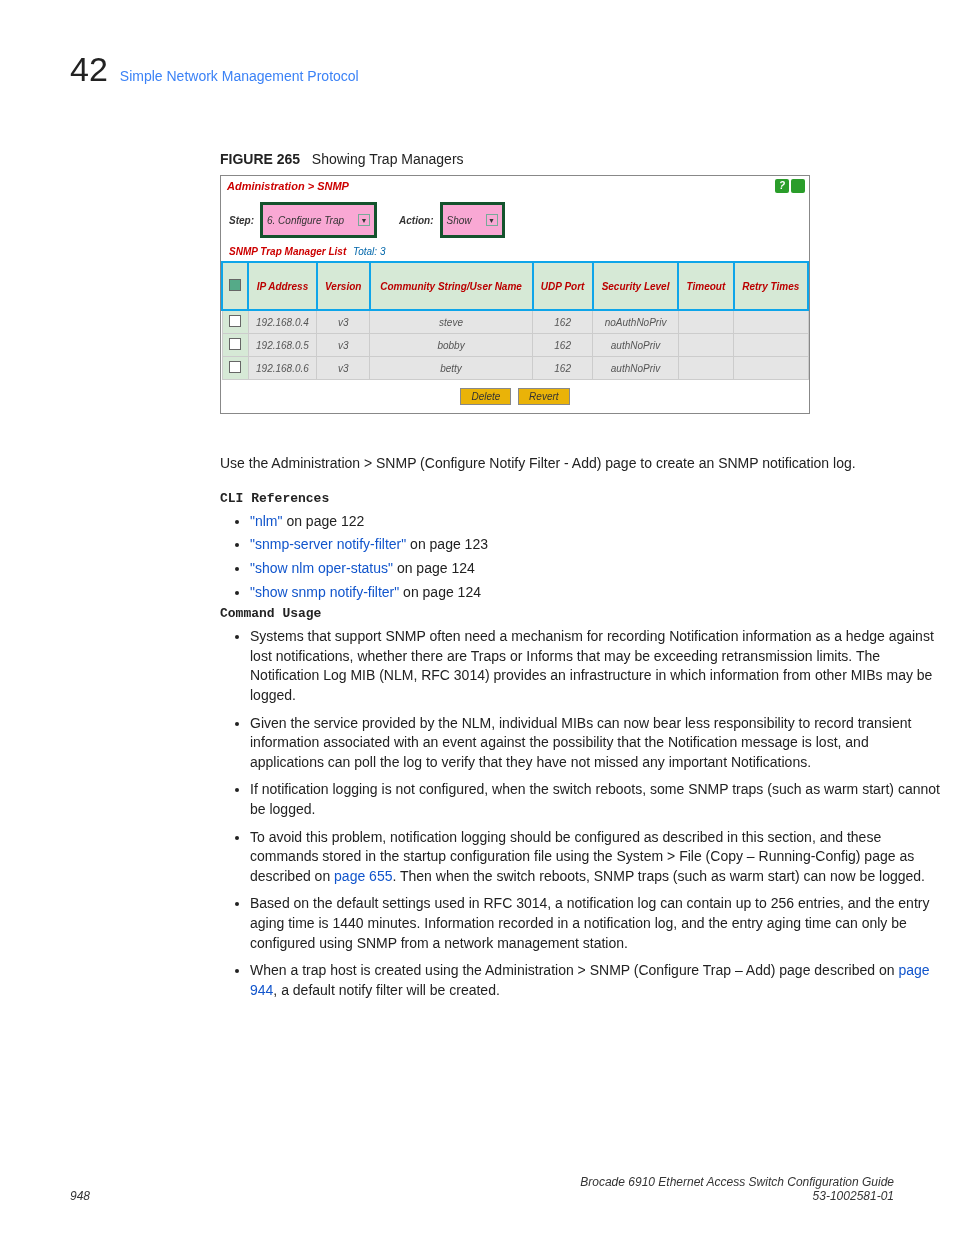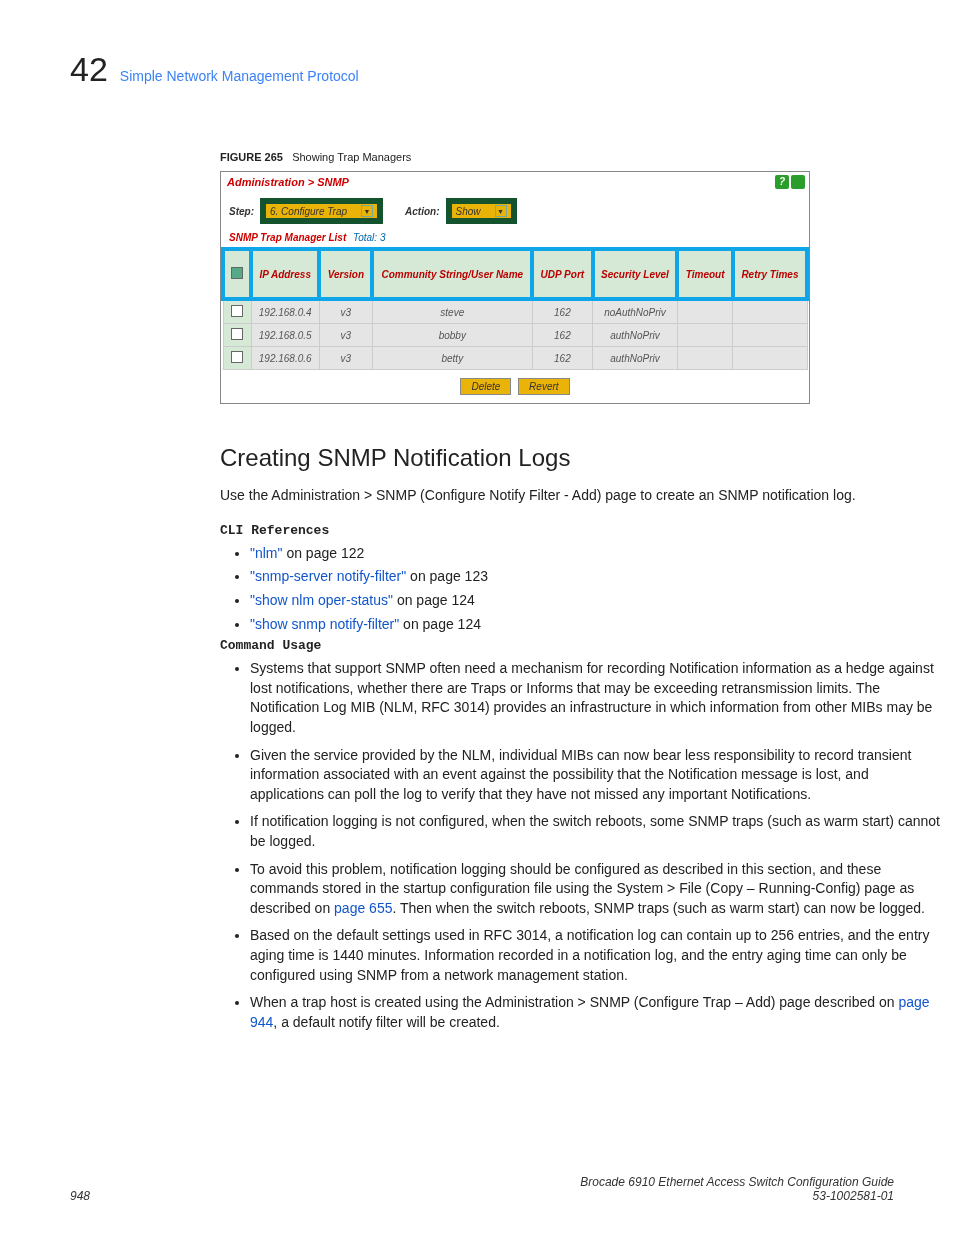--- a/index.html
+++ b/index.html
@@ -9,21 +9,21 @@
     background: #fff;
     width: 954px;
     height: 1235px;
     position: relative;
     padding: 50px 60px 40px 70px;
   }
   .header-row { display: flex; align-items: baseline; gap: 12px; margin-bottom: 62px; }
   .page-num-big { font-size: 34px; font-weight: 400; }
   .header-title { font-size: 14px; color: #3b82f6; }
   .content { margin-left: 150px; width: 720px; }
-  .figure-caption { font-size: 11px; margin-bottom: 8px; }
+  .figure-caption { font-size: 14px; margin-bottom: 8px; }
   .figure-caption .fig-label { font-weight: bold; }
   .screenshot {
     border: 1px solid #888;
     width: 590px;
     background: #fff;
     font-size: 10px;
     color: #333;
     margin-bottom: 40px;
     font-style: italic;
   }
@@ -38,35 +38,35 @@
   .ss-help-icons { position: absolute; right: 4px; top: 3px; display: flex; gap: 2px; }
   .ss-help-icons span {
     display: inline-block; width: 14px; height: 14px;
     background: #2a9d2a; color: #fff; text-align: center;
     font-size: 10px; line-height: 14px; font-weight: bold;
     border-radius: 2px;
   }
   .ss-toolbar { padding: 6px 8px; display: flex; align-items: center; gap: 6px; font-size: 10px; color: #333; }
   .ss-toolbar .label { font-weight: bold; }
   .ss-select {
-    border: 6px solid #14532d; background: #eab308; padding: 1px 4px;
+    border: 3px solid #14532d; background: #f9a8d4; padding: 9px 4px;
     font-size: 10px; display: inline-flex; align-items: center; gap: 14px;
   }
   .ss-select .arrow {
     width: 12px; height: 12px; border: 1px solid #7a9;
     display: inline-flex; align-items: center; justify-content: center;
     font-size: 7px; color: #333;
   }
   .ss-listtitle { padding: 2px 8px 4px 8px; }
   .ss-listtitle .t { color: #c00; font-weight: bold; font-size: 10px; }
   .ss-listtitle .total { color: #0066aa; font-size: 10px; margin-left: 4px; }
   .ss-table { width: 100%; border-collapse: collapse; font-size: 10px; }
   .ss-table th {
     background: #d6e9d6; color: #b00; font-weight: bold;
-    border: 4px solid #0ea5e9; padding: 16px 6px; 
+    border: 2px solid #0ea5e9; padding: 16px 6px; 
   }
   .ss-table td {
     border: 1px solid #ccc; padding: 4px 6px; text-align: center;
     background: #e5e5e5; color: #555;
   }
   .ss-table th.cb, .ss-table td.cb { width: 26px; background: #d6e9d6; }
   .ss-checkbox {
     display: inline-block; width: 12px; height: 12px;
     border: 1px solid #666; background: #fff;
   }
@@ -174,21 +174,20 @@
           <td></td>
         </tr>
       </tbody>
     </table>
     <div class="ss-buttons">
       <span class="ss-btn">Delete</span>
       <span class="ss-btn">Revert</span>
     </div>
   </div>
 
-  <h2 class="section">Creating SNMP Notification Logs</h2>
 
   <p class="body">Use the Administration &gt; SNMP (Configure Notify Filter - Add) page to create an SNMP notification log.</p>
 
   <div class="subhead">CLI References</div>
   <ul class="bullets refs">
     <li><a class="link">"nlm"</a><span> on page 122</span></li>
     <li><a class="link">"snmp-server notify-filter"</a><span> on page 123</span></li>
     <li><a class="link">"show nlm oper-status"</a><span> on page 124</span></li>
     <li><a class="link">"show snmp notify-filter"</a><span> on page 124</span></li>
   </ul>

